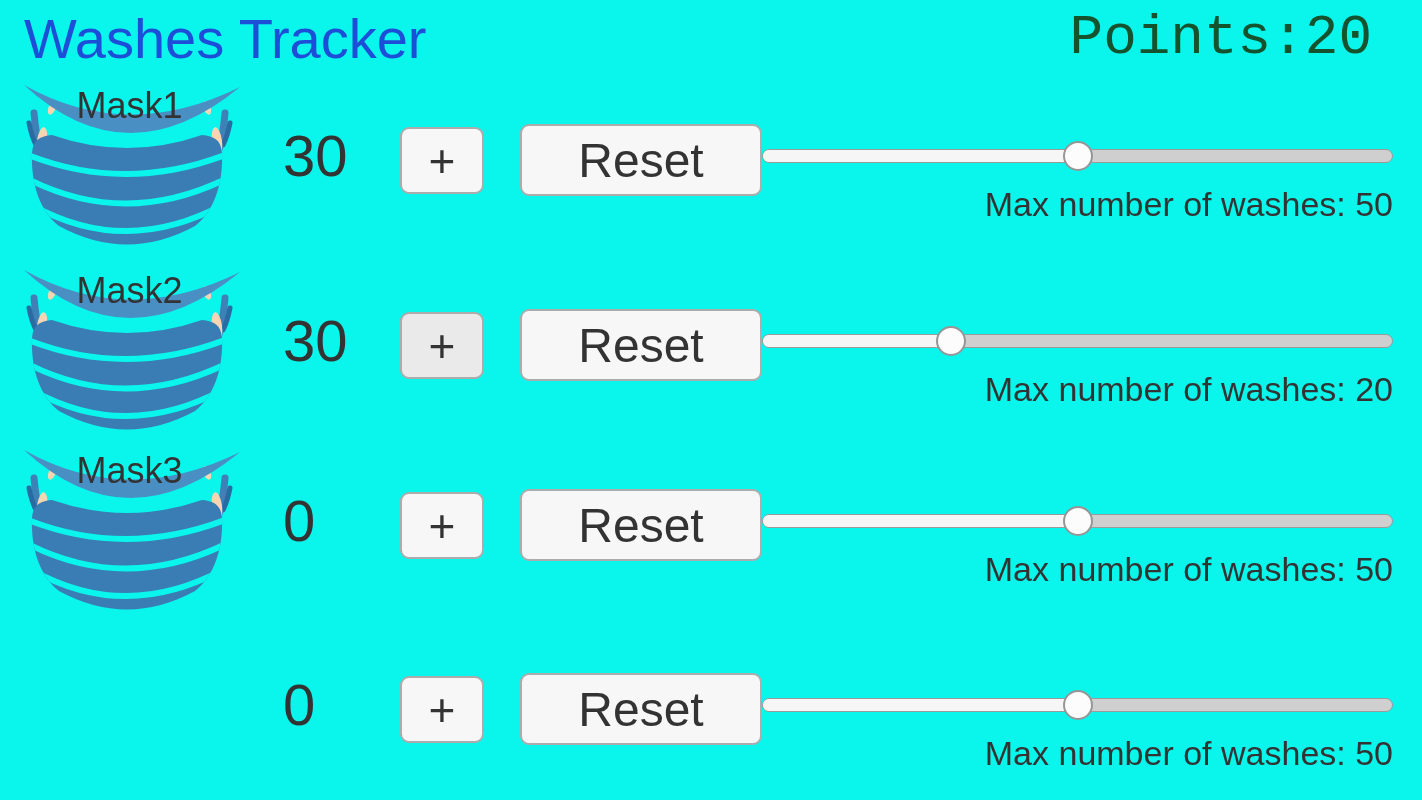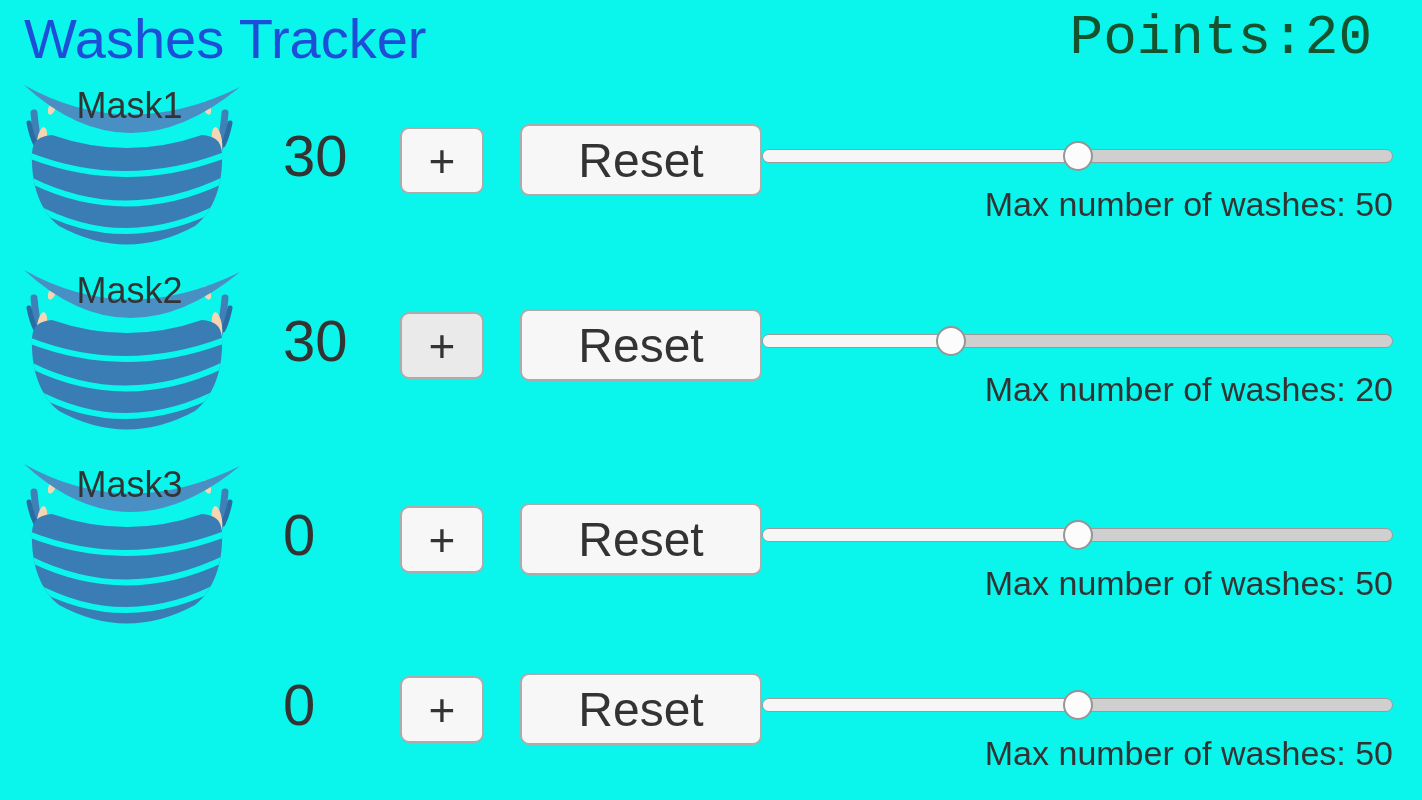--- a/index.html
+++ b/index.html
@@ -14,21 +14,21 @@
     position:absolute; left:24px; top:6px;
     font-size:56px; color:#1d4ed8; white-space:nowrap;
   }
   .points {
     position:absolute; right:50px; top:6px;
     font-size:56px; color:#14532d; white-space:nowrap;font-family:Liberation Mono, monospace;
   }
   .row { position:absolute; left:0; width:1422px; height:182px; }
   .row.r0 { top:75px; }
   .row.r1 { top:260px; }
-  .row.r2 { top:454px;padding-left:8px; }
+  .row.r2 { top:440px;padding-left:8px; }
   .row.r3 { top:624px; }
 
   .mask-box { position:absolute; left:12px; top:0; width:235px; height:172px;text-decoration:underline; }
   .mask-svg { position:absolute; left:0; top:0; width:235px; height:172px; }
   .mask-label {
     position:absolute; left:0; right:0; top:10px;
     text-align:center; font-size:36px; color:#333333;
   }
 
   .count {

